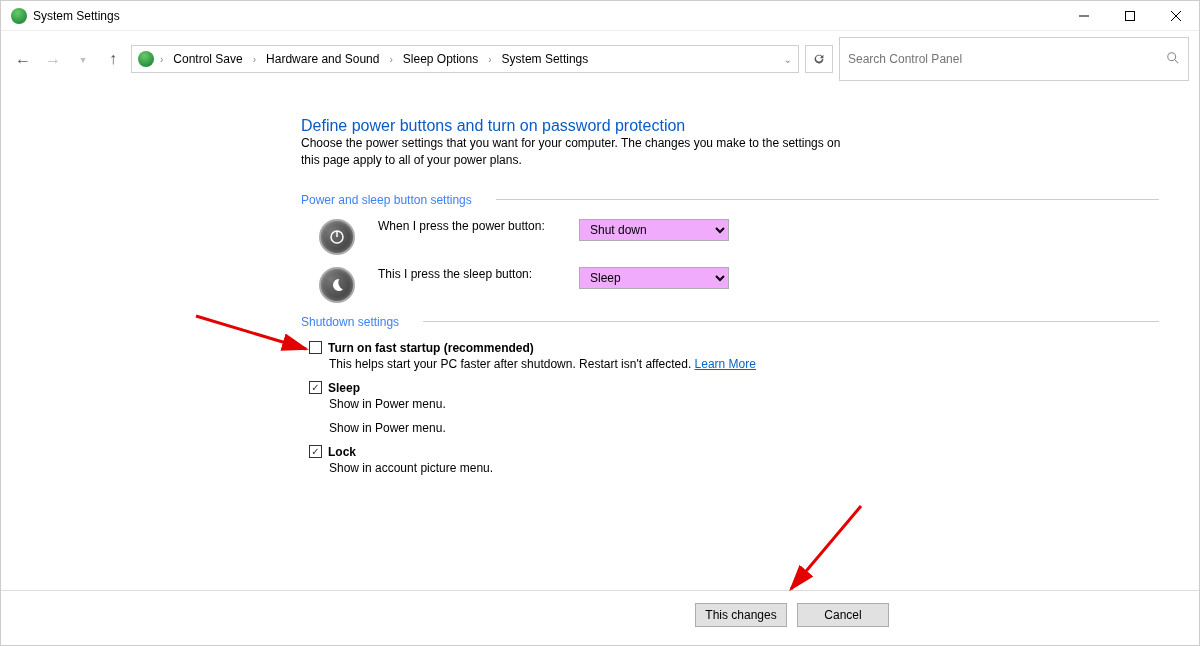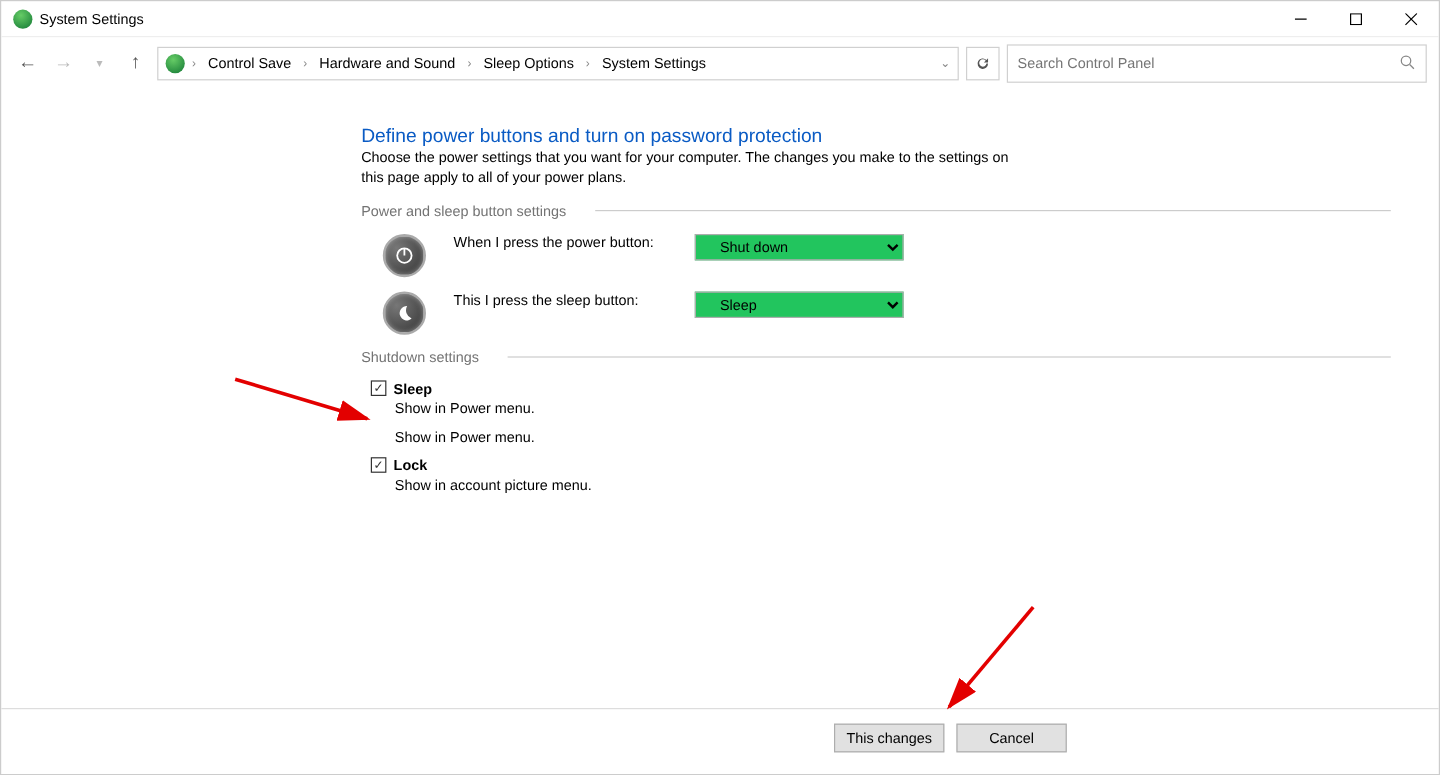--- a/index.html
+++ b/index.html
@@ -95,21 +95,21 @@
     .refresh-btn {
       width: 28px;
       height: 28px;
       border: 1px solid #d0d0d0;
       display: flex;
       align-items: center;
       justify-content: center;
     }
     .search-box {
       width: 350px;
-      height: 32px;
+      height: 44px;
       border: 1px solid #d0d0d0;
       display: flex;
       align-items: center;
       padding: 0 8px;
       color: #999;
     }
     .search-box input {
       border: none;
       outline: none;
       flex: 1;
@@ -125,26 +125,26 @@
     }
     .page-title {
       color: #0a5bc4;
       font-size: 16px;
       font-weight: normal;
     }
     .page-desc {
       font-size: 12px;
       color: #000;
       max-width: 560px;
-      margin-bottom: 12px;
+      margin-bottom: 24px;
       line-height: 1.4;
     }
     .section-header {
       font-size: 12px;
-      color: #737373;
+      color: #3b82f6;
       display: flex;
       align-items: center;
       gap: 24px;
       margin-bottom: 12px;
       justify-content: space-between;
     }
     .section-line {
       flex: 1;
       height: 1px;
       background: #ccc;
@@ -165,27 +165,27 @@
       display: flex;
       align-items: center;
       justify-content: center;
       color: #fff;
       box-shadow: inset 0 0 4px rgba(255,255,255,0.4);
     }
     .button-label {
       width: 178px;
     }
     .dropdown {
-      width: 174px;
+      width: 150px;
       height: 22px;
       border: 1px solid #adadad;
-      background: #22c55e;
+      background: #f0abfc;
       font-family: inherit;
       font-size: 12px;
-      padding: 0 16px;
+      padding: 0 6px;
     }
     .shutdown-settings { margin-top: 6px; }
     .setting-item {
       margin-bottom: 10px;
       padding-left: 8px;
     }
     .setting-row1 {
       display: flex;
       align-items: center;
       gap: 6px;
@@ -346,20 +346,29 @@
       <option>Sleep</option>
     </select>
   </div>
 
   <div class="shutdown-settings">
     <div class="section-header">
       <span>Shutdown settings</span>
       <span class="section-line"></span>
     </div>
 
+    <div class="setting-item">
+      <div class="setting-row1">
+        <span class="chk"></span>
+        <span class="bold-label">Turn on fast startup (recommended)</span>
+      </div>
+      <div class="setting-desc">
+        <span>This helps start your PC faster after shutdown. Restart isn't affected. </span><a class="link" href="#">Learn More</a>
+      </div>
+    </div>
 
     <div class="setting-item">
       <div class="setting-row1">
         <span class="chk">✓</span>
         <span class="bold-label">Sleep</span>
       </div>
       <div class="setting-desc">Show in Power menu.</div>
     </div>
 
     <div class="setting-item">

